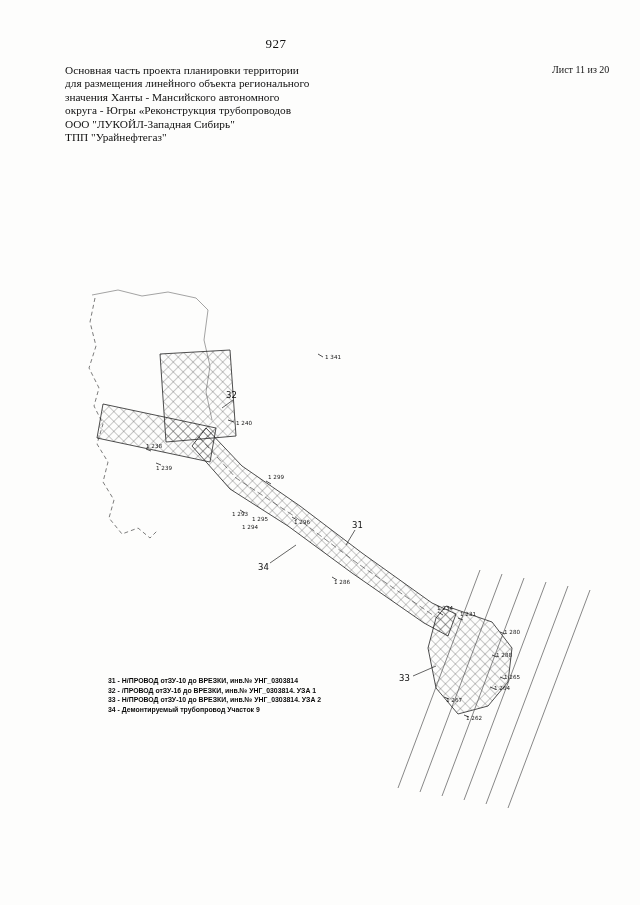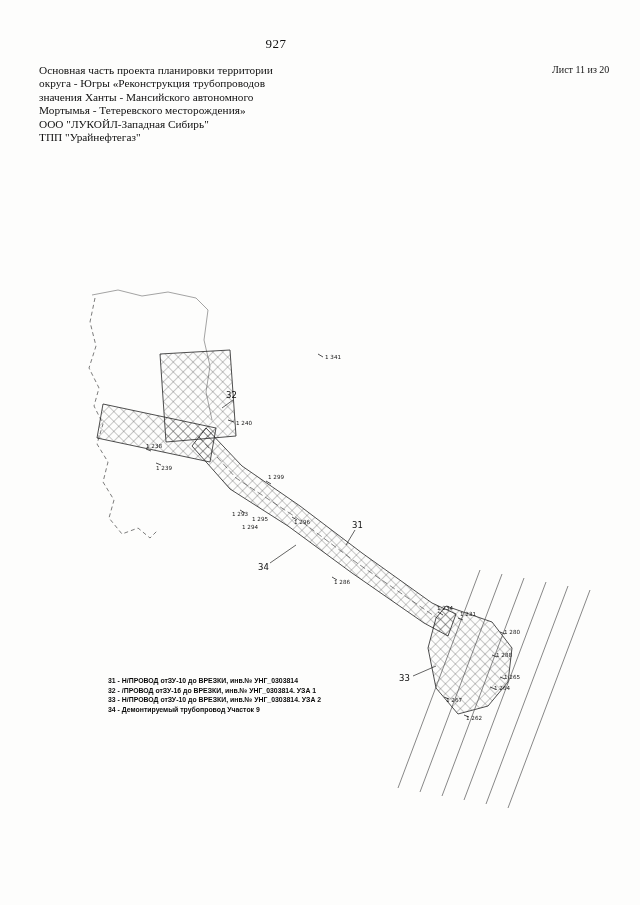--- a/index.html
+++ b/index.html
@@ -10,21 +10,21 @@
   }
   .abs{position:absolute;}
   .page-number{
     top:36px;left:0;width:552px;text-align:center;
     font-size:13px;letter-spacing:.5px;
   }
   .sheet-label{
     top:64px;left:552px;font-size:10px;white-space:nowrap;
   }
   .header-block{
-    top:64px;left:39px;width:250px;
+    top:64px;left:65px;width:250px;
     font-size:11.3px;line-height:13.4px;
   }
   .header-block div{white-space:nowrap;}
   .legend-block{
     top:676px;left:108px;width:280px;
     font-family:"Liberation Sans", sans-serif;
     font-weight:700;font-size:6.9px;line-height:9.5px;
     color:#0a0a0a;
   }
   .map-layer{top:0;left:0;}
@@ -39,23 +39,23 @@
 </style>
 </head>
 <body>
 
 <div class="abs page-number">927</div>
 
 <div class="abs sheet-label">Лист 11 из 20</div>
 
 <div class="abs header-block">
   <div>Основная часть проекта планировки территории</div>
+  <div>для размещения линейного объекта регионального</div>
+  <div>значения Ханты - Мансийского автономного</div>
   <div>округа - Югры «Реконструкция трубопроводов</div>
-  <div>значения Ханты - Мансийского автономного</div>
-  <div>Мортымья - Тетеревского месторождения»</div>
   <div>ООО "ЛУКОЙЛ-Западная Сибирь"</div>
   <div>ТПП "Урайнефтегаз"</div>
 </div>
 
 <svg class="abs map-layer" width="640" height="905" viewBox="0 0 640 905">
   <defs>
     <pattern id="xhatch" width="7" height="7" patternUnits="userSpaceOnUse" patternTransform="rotate(45)">
       <path d="M0 0 H7 M0 0 V7" stroke="#3a3a3a" stroke-width="0.55"></path>
     </pattern>
   </defs>

